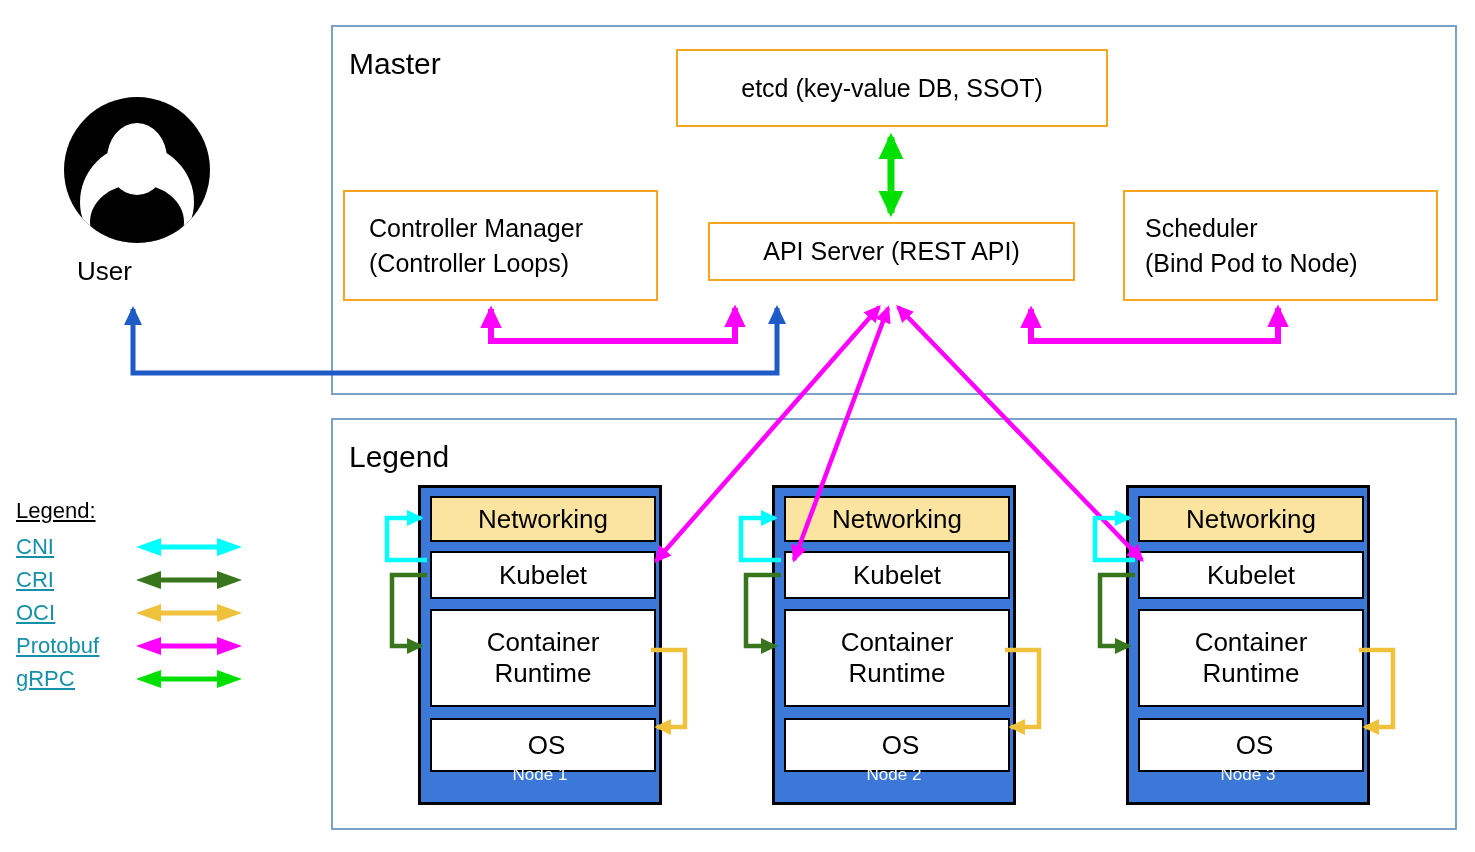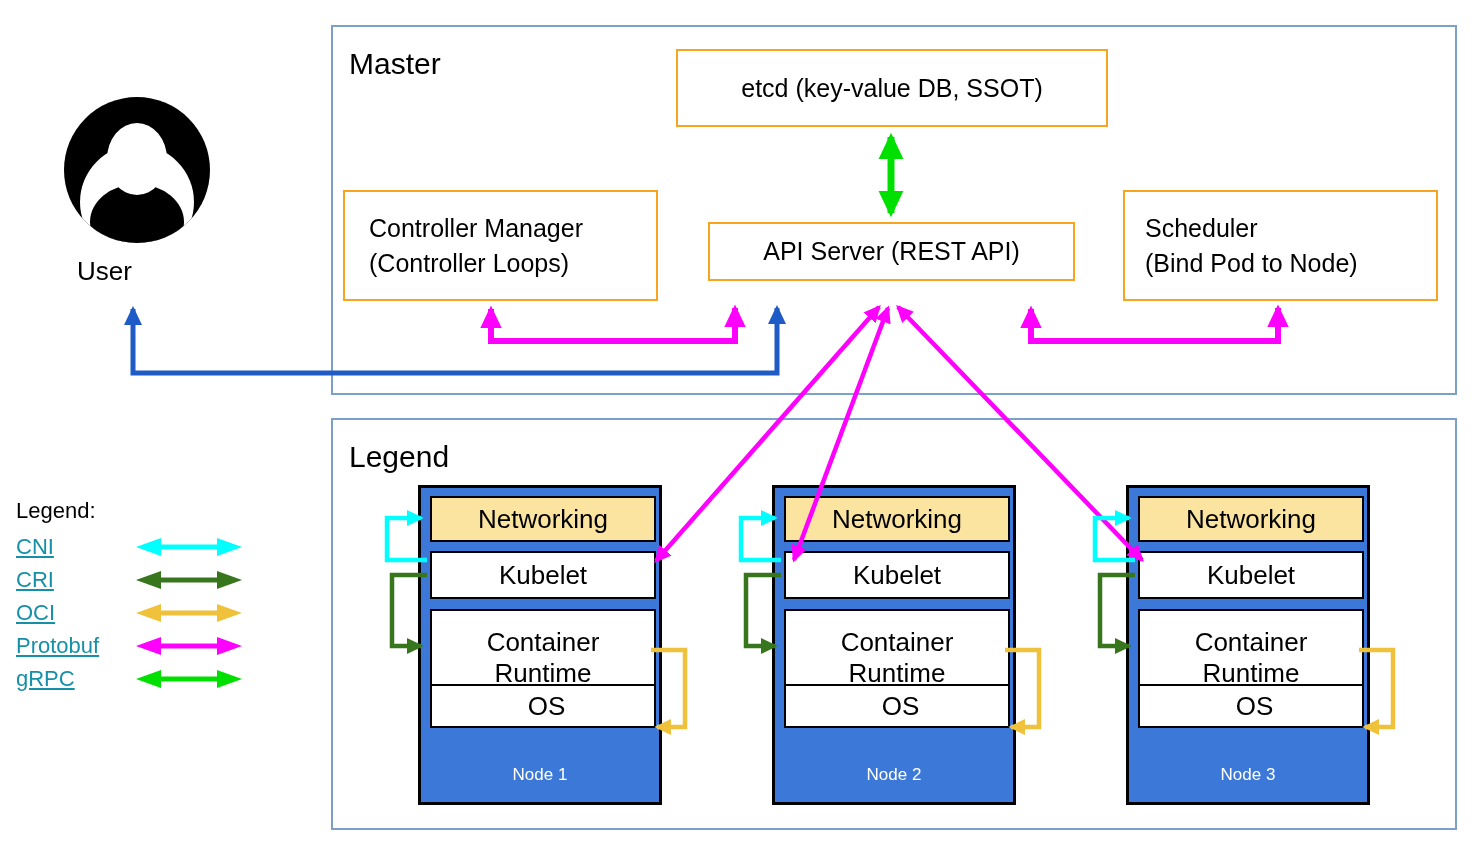--- a/index.html
+++ b/index.html
@@ -16,29 +16,29 @@
   .obox.leftpad { padding-left:24px; }
 
   .node { position:absolute; width:244px; height:320px; background:#3c78d8;
           border:3px solid #000; box-sizing:border-box; }
   .layer { position:absolute; left:9px; width:226px; background:#fff; border:2px solid #000;
            box-sizing:border-box; display:flex; align-items:center; justify-content:center;
            text-align:center; font-size:26px; line-height:31px; color:#000; }
   .layer.networking { top:8px; height:46px; background:#fbe3a0; }
   .layer.kubelet { top:63px; height:48px; }
   .layer.runtime { top:121px; height:98px; padding:0 10px; }
-  .layer.os { top:196px; height:44px;padding-left:7px; }
+  .layer.os { top:230px; height:54px;padding-left:7px; }
   .node-footer { position:absolute; left:0; top:262px; width:100%; height:50px;
                  display:flex; align-items:center; justify-content:center;
                  color:#fff; font-size:17px; }
 
   #user-label { position:absolute; left:77px; top:256px; width:120px; text-align:left;
                 font-size:26px; color:#000; }
 
-  #legend { position:absolute; left:16px; top:498px; width:250px; }
+  #legend { position:absolute; left:16px; top:498px; width:250px;text-decoration:underline; }
   #legend-title { font-size:22px; color:#000; margin-bottom:6px; }
   .legend-row { display:flex; align-items:center; height:33px; }
   .legend-link { font-size:22px; text-decoration:underline; width:118px; display:inline-block; cursor:pointer; }
   .legend-arrow { display:block; }
 
   #arrow-overlay { position:absolute; left:0; top:0; pointer-events:none; }
   svg { display:block; }
 </style>
 </head>
 <body>

